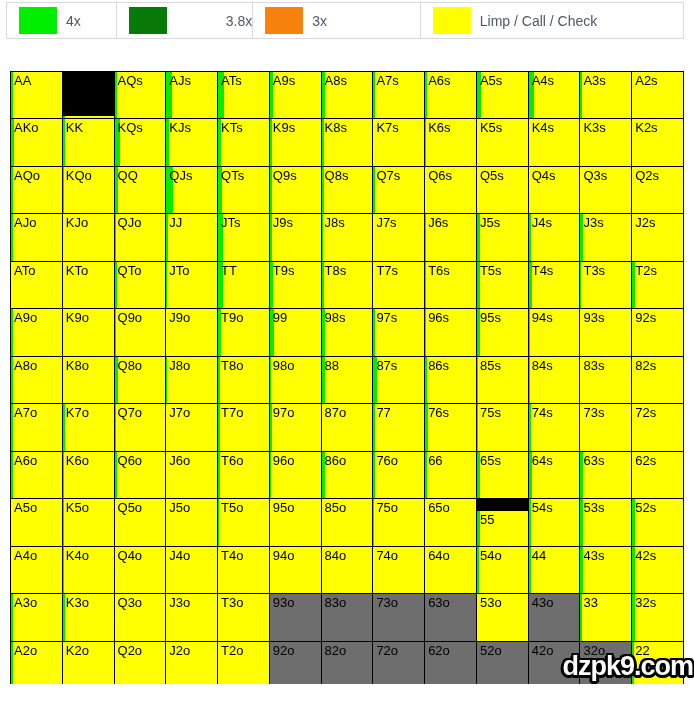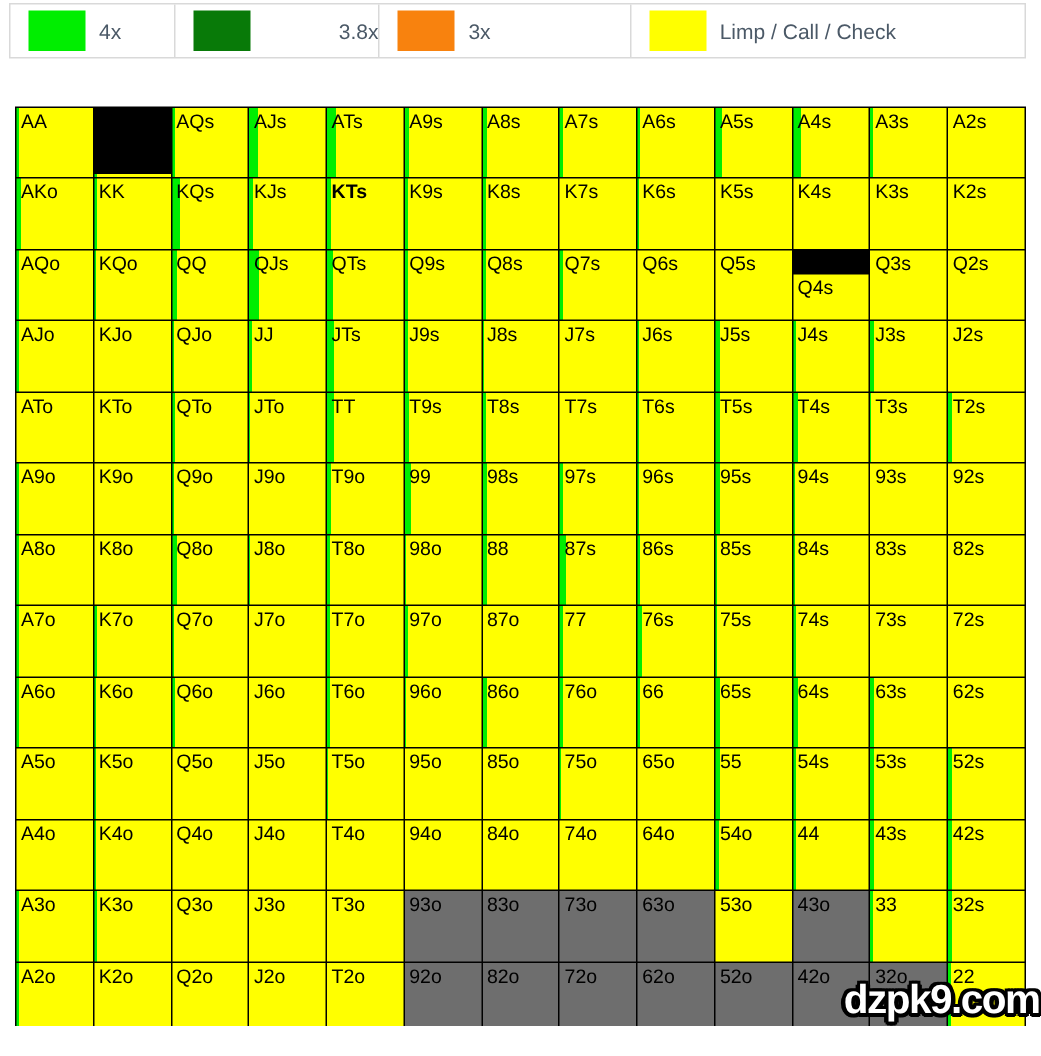--- a/index.html
+++ b/index.html
@@ -109,21 +109,21 @@
       </div>
       <div class="cell" style="background: linear-gradient(90deg, rgb(0, 238, 0) 2px, rgb(255, 255, 0) 2px);">
         <span class="cell-label">KK</span>
       </div>
       <div class="cell" style="background: linear-gradient(90deg, rgb(0, 238, 0) 5px, rgb(255, 255, 0) 5px);">
         <span class="cell-label">KQs</span>
       </div>
       <div class="cell" style="background: linear-gradient(90deg, rgb(0, 238, 0) 3px, rgb(255, 255, 0) 3px);">
         <span class="cell-label">KJs</span>
       </div>
-      <div class="cell" style="background: linear-gradient(90deg, rgb(0, 238, 0) 3px, rgb(255, 255, 0) 3px); font-weight: bold;">
+      <div class="cell" style="background: linear-gradient(90deg, rgb(0, 238, 0) 3px, rgb(255, 255, 0) 3px);">
         <span class="cell-label">KTs</span>
       </div>
       <div class="cell" style="background: linear-gradient(90deg, rgb(0, 238, 0) 2px, rgb(255, 255, 0) 2px);">
         <span class="cell-label">K9s</span>
       </div>
       <div class="cell" style="background: linear-gradient(90deg, rgb(0, 238, 0) 2px, rgb(255, 255, 0) 2px);">
         <span class="cell-label">K8s</span>
       </div>
       <div class="cell" style="background: rgb(255, 255, 0);">
         <span class="cell-label">K7s</span>
@@ -166,21 +166,21 @@
       </div>
       <div class="cell" style="background: linear-gradient(90deg, rgb(0, 238, 0) 2px, rgb(255, 255, 0) 2px);">
         <span class="cell-label">Q7s</span>
       </div>
       <div class="cell" style="background: rgb(255, 255, 0);">
         <span class="cell-label">Q6s</span>
       </div>
       <div class="cell" style="background: rgb(255, 255, 0);">
         <span class="cell-label">Q5s</span>
       </div>
-      <div class="cell" style="background: rgb(255, 255, 0); margin-top: 16px;">
+      <div class="cell" style="background: rgb(255, 255, 0);">
         <span class="cell-label">Q4s</span>
       </div>
       <div class="cell" style="background: rgb(255, 255, 0);">
         <span class="cell-label">Q3s</span>
       </div>
       <div class="cell" style="background: rgb(255, 255, 0);">
         <span class="cell-label">Q2s</span>
       </div>
       <div class="cell" style="background: linear-gradient(90deg, rgb(0, 238, 0) 2px, rgb(255, 255, 0) 2px);">
         <span class="cell-label">AJo</span>
@@ -436,21 +436,21 @@
       </div>
       <div class="cell" style="background: rgb(255, 255, 0);">
         <span class="cell-label">85o</span>
       </div>
       <div class="cell" style="background: linear-gradient(90deg, rgb(0, 238, 0) 1px, rgb(255, 255, 0) 1px);">
         <span class="cell-label">75o</span>
       </div>
       <div class="cell" style="background: rgb(255, 255, 0);">
         <span class="cell-label">65o</span>
       </div>
-      <div class="cell" style="background: linear-gradient(90deg, rgb(0, 238, 0) 3px, rgb(255, 255, 0) 3px);">
+      <div class="cell" style="background: linear-gradient(90deg, rgb(0, 238, 0) 3px, rgb(255, 255, 0) 3px); margin-top: 12px;">
         <span class="cell-label">55</span>
       </div>
       <div class="cell" style="background: linear-gradient(90deg, rgb(0, 238, 0) 2px, rgb(255, 255, 0) 2px);">
         <span class="cell-label">54s</span>
       </div>
       <div class="cell" style="background: linear-gradient(90deg, rgb(0, 238, 0) 3px, rgb(255, 255, 0) 3px);">
         <span class="cell-label">53s</span>
       </div>
       <div class="cell" style="background: linear-gradient(90deg, rgb(0, 238, 0) 3px, rgb(255, 255, 0) 3px);">
         <span class="cell-label">52s</span>

